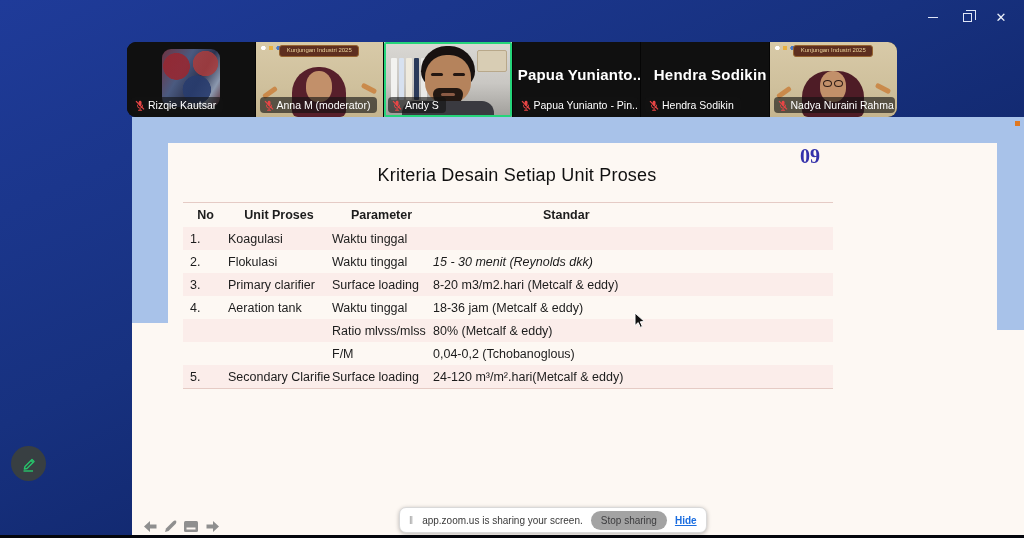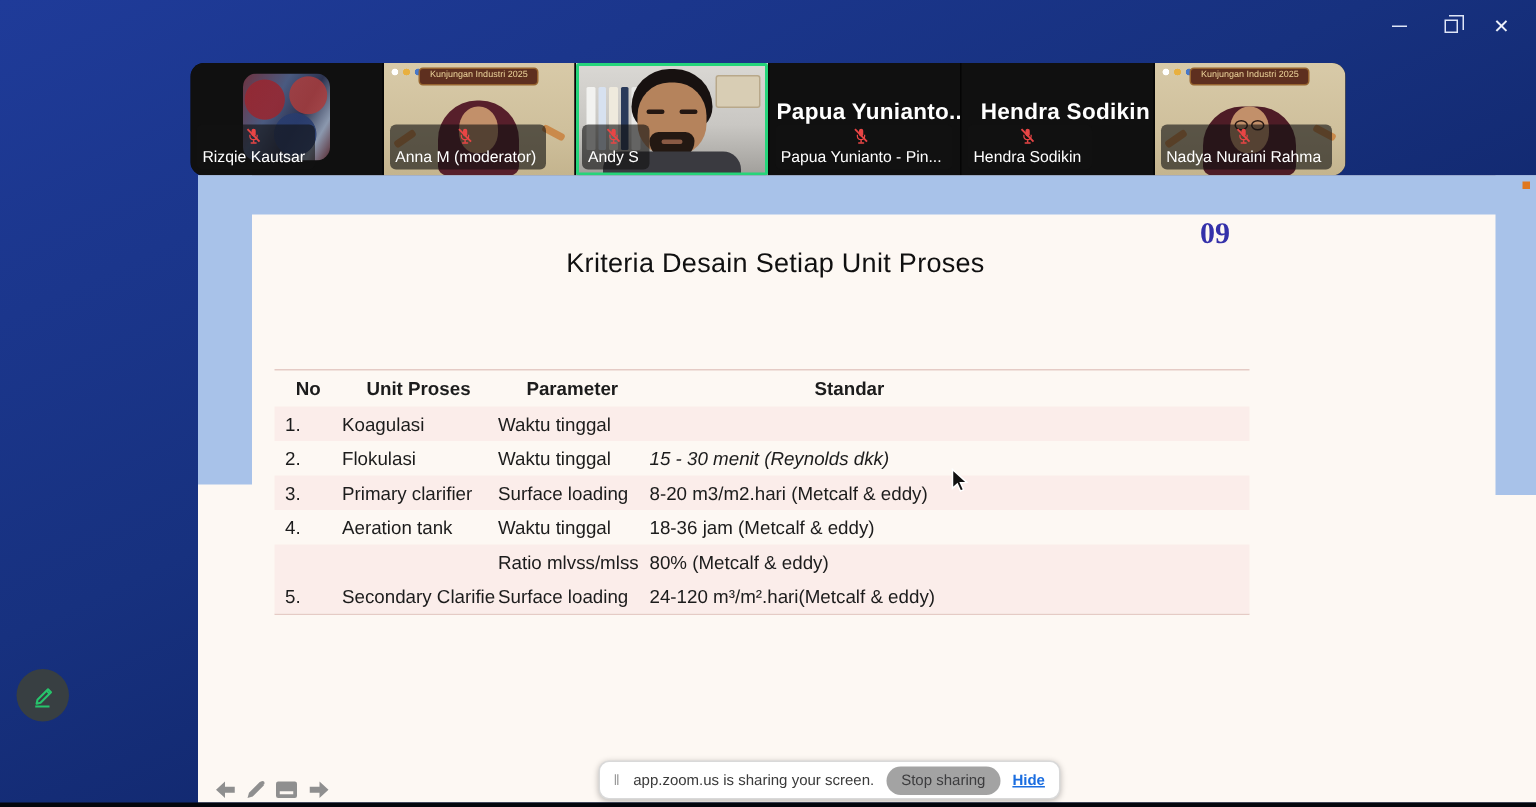--- a/index.html
+++ b/index.html
@@ -74,38 +74,38 @@
     width:92px; height:16px; background:#3a3a40; border-radius:12px 12px 0 0; }
   .active-ring { position:absolute; inset:0; border:2px solid #25d47a; border-radius:2px;
     z-index:4; pointer-events:none; }
 
   .big-name { position:absolute; inset:0; display:flex; align-items:center; justify-content:center;
     padding-bottom:10px; color:#ffffff; font-weight:700; font-size:15px; letter-spacing:.2px;
     white-space:nowrap; overflow:hidden;padding-left:11px; }
 
   .name-pill { position:absolute; left:4px; bottom:4px; z-index:5; display:flex; align-items:center;
     gap:3px; background:rgba(18,18,18,.62); border-radius:4px; padding:2px 7px 2px 4px;
-    color:#fff; font-size:10.5px; white-space:nowrap; max-width:121px; overflow:hidden;flex-direction:column; }
+    color:#fff; font-size:10.5px; white-space:nowrap; max-width:121px; overflow:hidden; }
   .mic-ico { width:10px; height:11px; flex:0 0 auto; }
 
   
   .share-area { position:absolute; left:132px; top:117px; width:892px; height:418px;
     background:#fdf8f3; }
   .band-top  { position:absolute; left:0; top:0; width:100%; height:26px; background:#a8c2e9; }
   .band-left { position:absolute; left:0; top:0; width:36px; height:206px; background:#a8c2e9; }
   .band-right{ position:absolute; right:0; top:0; width:27px; height:213px; background:#a8c2e9; }
   .orange-dot{ position:absolute; right:4px; top:4px; width:5px; height:5px; background:#e07820; }
 
   .page-num { position:absolute; left:648px; top:28px; width:60px; text-align:center;
     font-family:"Liberation Serif", serif; font-weight:700; font-size:20px; color:#3431aa; }
   .slide-title { position:absolute; left:40px; top:48px; width:690px; text-align:center;
     font-size:18px; font-weight:400; color:#101010; letter-spacing:.2px; }
 
   .design-table { position:absolute; left:51px; top:85px; width:650px;
-    font-size:12.5px; color:#1c1c1c; border-top:1px solid #e5cbc5; border-bottom:1px solid #e5cbc5;margin-top:44px; }
+    font-size:12.5px; color:#1c1c1c; border-top:1px solid #e5cbc5; border-bottom:1px solid #e5cbc5; }
   .t-header, .t-row { display:grid; grid-template-columns:45px 102px 103px 1fr; align-items:center; }
   .t-header { height:24px; font-weight:700; }
   .t-row { height:23px; }
   .t-row.shaded { background:#fbedea; }
   .t-cell, .h-cell { white-space:pre; overflow:hidden; }
   .h-no, .h-unit, .h-param { text-align:center; }
   .h-standar { padding-left:110px; }
   .c-no { padding-left:7px; }
   .c-param { padding-left:2px; }
   .c-standar.italic { font-style:italic; }
@@ -318,20 +318,26 @@
             <div class="t-cell c-unit">Aeration tank</div>
             <div class="t-cell c-param">Waktu tinggal</div>
             <div class="t-cell c-standar">18-36 jam (Metcalf &amp; eddy)</div>
           </div>
           <div class="t-row shaded">
             <div class="t-cell c-no"></div>
             <div class="t-cell c-unit"></div>
             <div class="t-cell c-param">Ratio mlvss/mlss</div>
             <div class="t-cell c-standar">80% (Metcalf &amp; eddy)</div>
           </div>
+          <div class="t-row">
+            <div class="t-cell c-no"></div>
+            <div class="t-cell c-unit"></div>
+            <div class="t-cell c-param">F/M</div>
+            <div class="t-cell c-standar">0,04-0,2 (Tchobanoglous)</div>
+          </div>
           <div class="t-row shaded">
             <div class="t-cell c-no">5.</div>
             <div class="t-cell c-unit">Secondary Clarifier</div>
             <div class="t-cell c-param">Surface loading</div>
             <div class="t-cell c-standar">24-120 m³/m².hari(Metcalf &amp; eddy)</div>
           </div>
         </div>
     </div>
 
     <div class="nav-icons">

